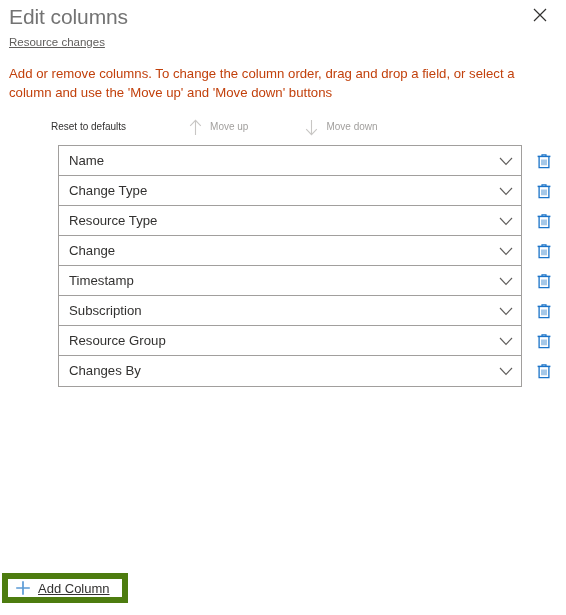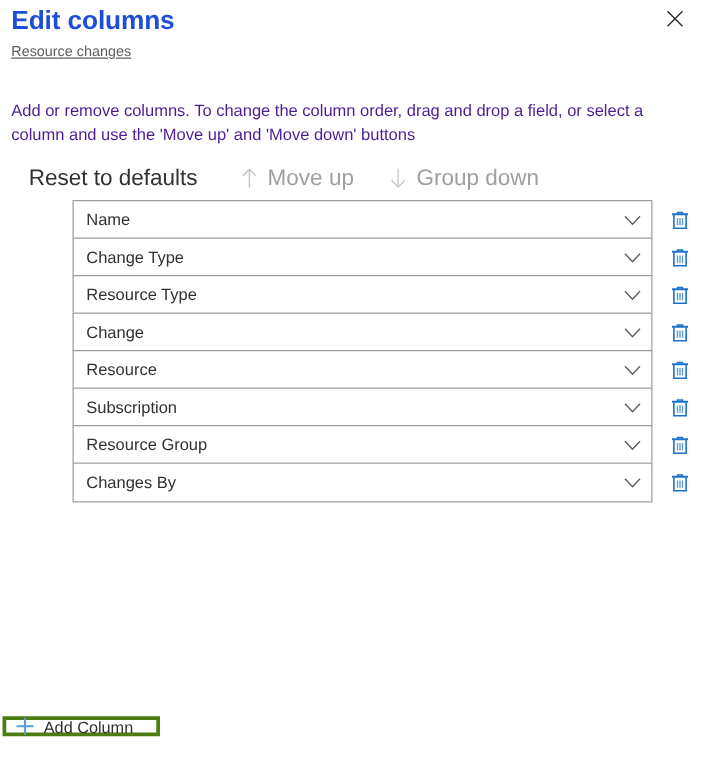--- a/index.html
+++ b/index.html
@@ -23,23 +23,23 @@
     box-sizing: border-box;
   }
 
   
   .header {
     position: relative;
     padding: 4px 0 0 9px;
   }
   .title {
     font-size: 21px;
-    font-weight: 700;
+    font-weight: 400;
     line-height: 26px;
-    color: #1d4ed8;
+    color: #737373;
     letter-spacing: -0.1px;
     margin: 0;
   }
   .subtitle {
     font-size: 11.5px;
     line-height: 16px;
     color: #605e5c;
     margin-top: 4px;
     text-decoration: underline;
   }
@@ -54,48 +54,49 @@
     padding: 0;
     cursor: pointer;
     display: flex;
     align-items: center;
     justify-content: center;
   }
   .close-btn svg { display: block; }
 
   
   .description {
-    margin: 29px 9px 0 9px;
+    margin: 14px 9px 0 9px;
     font-size: 13.2px;
     line-height: 19px;
-    color: #4c1d95;
+    color: #c2410c;
     max-width: 552px;
   }
 
   
   .commandbar {
     display: flex;
     align-items: center;
     margin: 13px 0 0 19px;
     height: 24px;
     gap: 0;
   }
   .cmd {
     display: inline-flex;
     align-items: center;
     gap: 7px;
-    font-size: 18px;
+    font-size: 10px;
     line-height: 18px;
     background: transparent;
     border: none;
     padding: 2px 9px;
     cursor: pointer;
     color: #323130;
     font-family: "Liberation Sans", sans-serif;
     white-space: nowrap;
+    margin-left: 28px;
   }
   .cmd.disabled {
     color: #a19f9d;
     cursor: default;
   }
   .cmd-icon { display: inline-flex; align-items: center; }
   .cmd-icon svg { display: block; }
   .cmd-reset { padding-left: 4px; margin-right: 16px; }
   .cmd-moveup { margin-right: 10px; }
 
@@ -152,24 +153,25 @@
     justify-content: center;
   }
   .delete-btn svg { display: block; }
 
   
   .add-wrap {
     position: absolute;
     left: 2px;
     top: 573px;
     width: 126px;
-    height: 16px;
+    height: 30px;
     box-sizing: border-box;
-    border: 3px solid #4d7c0f;
+    border: 6px solid #4d7c0f;
     background: #ffffff;
+    text-decoration: underline;
   }
   .add-btn {
     display: flex;
     align-items: center;
     gap: 7px;
     width: 100%;
     height: 100%;
     box-sizing: border-box;
     padding: 0 6px 0 7px;
     border: none;
@@ -215,21 +217,21 @@
       </span>
       <span>Move up</span>
     </button>
 
     <button class="cmd disabled">
       <span class="cmd-icon">
         <svg width="15" height="17" viewBox="0 0 15 17" aria-hidden="true">
           <path d="M7.5 1 L7.5 15.4 M2.2 10.2 L7.5 15.6 L12.8 10.2" stroke="#c8c6c4" stroke-width="1.1" fill="none"></path>
         </svg>
       </span>
-      <span>Group down</span>
+      <span>Move down</span>
     </button>
   </div>
 
   <div class="rows" id="column-list">
       <div class="row">
         <div class="dropdown">
           <span class="dropdown-label">Name</span>
           <span class="chevron">
             <svg width="14" height="9" viewBox="0 0 14 9" aria-hidden="true">
               <path d="M1 1 L7 7.4 L13 1" stroke="#605e5c" stroke-width="1.15" fill="none"></path>
@@ -302,21 +304,21 @@
               <path d="M1.6 3.4 L14.4 3.4" stroke="#1a73c8" stroke-width="1.5" fill="none"></path>
               <path d="M6 3.4 L6 1.9 L10 1.9 L10 3.4" stroke="#1a73c8" stroke-width="1.2" fill="none"></path>
               <path d="M3.1 3.9 L3.1 14.6 L12.9 14.6 L12.9 3.9" stroke="#1a73c8" stroke-width="1.3" fill="none"></path>
               <path d="M6 6.4 L6 12.2 M8 6.4 L8 12.2 M10 6.4 L10 12.2" stroke="#5b9bd5" stroke-width="1.1" fill="none"></path>
             </svg>
           </span>
         </button>
       </div>
       <div class="row">
         <div class="dropdown">
-          <span class="dropdown-label">Resource</span>
+          <span class="dropdown-label">Timestamp</span>
           <span class="chevron">
             <svg width="14" height="9" viewBox="0 0 14 9" aria-hidden="true">
               <path d="M1 1 L7 7.4 L13 1" stroke="#605e5c" stroke-width="1.15" fill="none"></path>
             </svg>
           </span>
         </div>
         <button class="delete-btn">
           <span>
             <svg width="16" height="17" viewBox="0 0 16 17" aria-hidden="true">
               <path d="M1.6 3.4 L14.4 3.4" stroke="#1a73c8" stroke-width="1.5" fill="none"></path>

